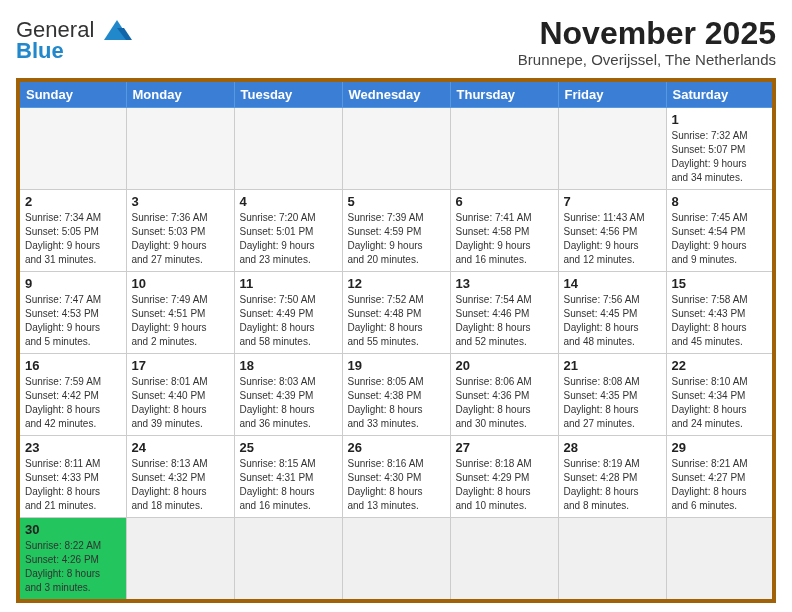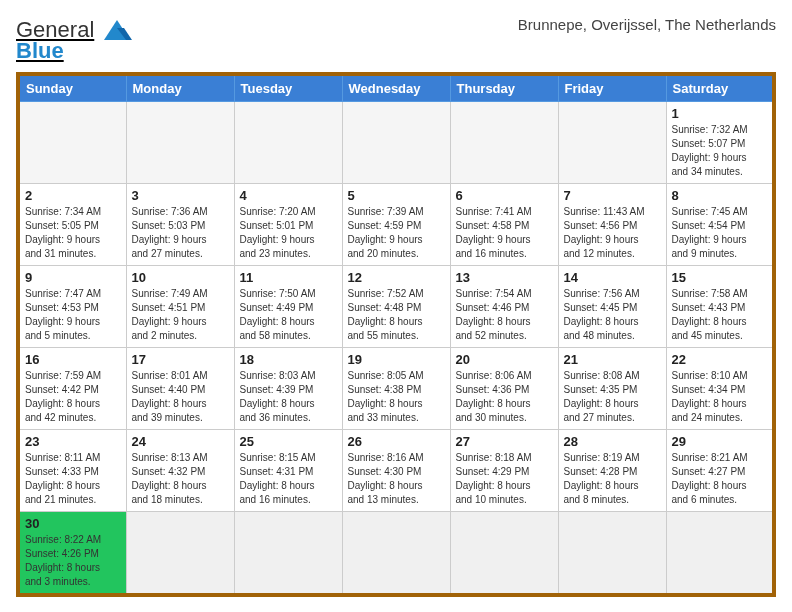--- a/index.html
+++ b/index.html
@@ -13,21 +13,20 @@
     .header {
       display: flex;
       justify-content: space-between;
       align-items: flex-start;
       margin-bottom: 10px;
     }
     .logo {
       display: flex;
       flex-direction: column;
       align-items: flex-start;
-      text-decoration: underline;
     }
     .logo-text {
       font-size: 22px;
       font-weight: normal;
       color: #333;
       line-height: 1;
     }
     .title-block {
       text-align: right;
     }
@@ -89,20 +88,21 @@
     <div style="display:flex;align-items:center;gap:4px;">
       <span class="logo-text">General</span>
       <svg width="38" height="28" viewBox="0 0 38 28">
         <polygon points="6,24 19,4 32,24" fill="#2288cc"></polygon>
         <polygon points="19,12 28,24 34,24 26,12" fill="#1166aa"></polygon>
       </svg>
     </div>
     <span class="logo-text" style="color:#2288cc;font-weight:bold;font-size:22px;margin-top:-4px;">Blue</span>
   </div>
   <div class="title-block">
+    <div class="month-title">November 2025</div>
     <div class="location-title">Brunnepe, Overijssel, The Netherlands</div>
   </div>
 </div>
 
 <table class="calendar">
   <thead>
     <tr>
       <th>Sunday</th>
       <th>Monday</th>
       <th>Tuesday</th>

